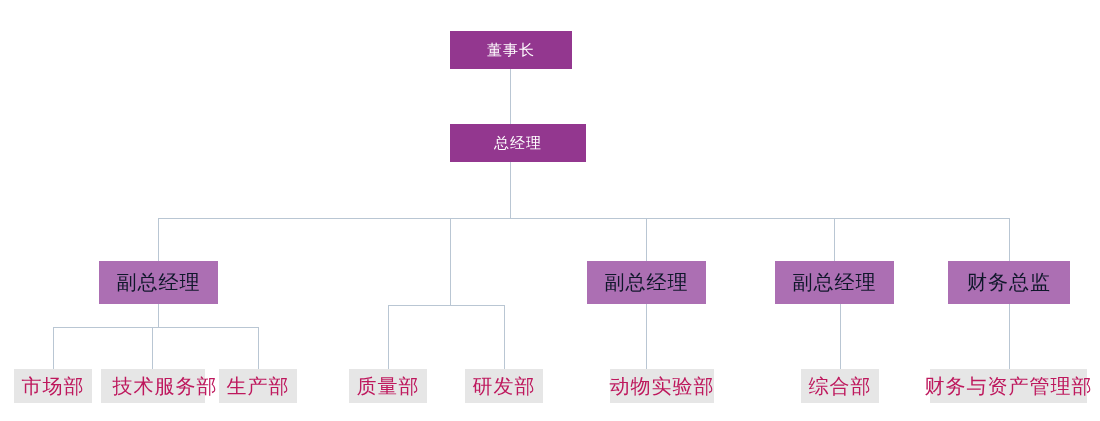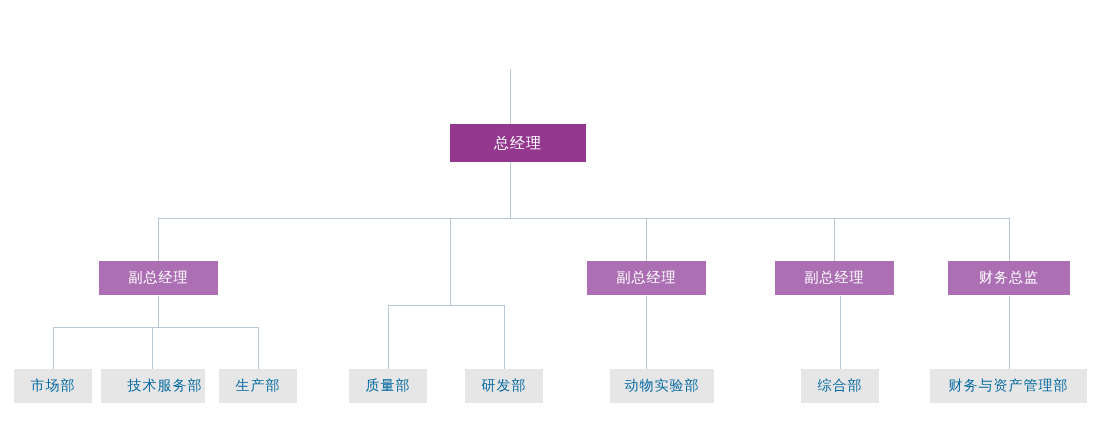--- a/index.html
+++ b/index.html
@@ -33,28 +33,28 @@
     user-select: none;
   }
   .node.exec {
     background: #93378f;
     color: #ffffff;
     font-size: 15px;
     height: 38px;
   }
   .node.vp {
     background: #ac6fb3;
-    color: #ffffff;
-    font-size: 14px;
-    height: 34px;
+    color: #0f172a;
+    font-size: 20px;
+    height: 43px;
   }
   .node.dept {
     background: #e6e6e6;
-    color: #0369a1;
-    font-size: 14px;
+    color: #be185d;
+    font-size: 20px;
     height: 34px;
   }
 
   
   .link {
     position: absolute;
     background: #b9c6d3;
   }
   .link.v { width: 1px; }
   .link.h { height: 1px; }
@@ -83,20 +83,21 @@
   <div class="link v" style="left:258px; top:327px; height:42px;"></div>
 
   <div class="link h" style="left:388px; top:305px; width:116px;"></div>
   <div class="link v" style="left:388px; top:305px; height:64px;"></div>
   <div class="link v" style="left:504px; top:305px; height:64px;"></div>
 
   <div class="link v" style="left:646px; top:296px; height:73px;"></div>
   <div class="link v" style="left:840px; top:296px; height:73px;"></div>
   <div class="link v" style="left:1009px; top:296px; height:73px;"></div>
 
+  <div class="node exec" style="left:450px; top:31px; width:122px;">董事长</div>
 
   <div class="node exec" style="left:450px; top:124px; width:136px;">总经理</div>
 
   <div class="node vp" style="left:99px; top:261px; width:119px;">副总经理</div>
   <div class="node vp" style="left:587px; top:261px; width:119px;">副总经理</div>
   <div class="node vp" style="left:775px; top:261px; width:119px;">副总经理</div>
   <div class="node vp" style="left:948px; top:261px; width:122px;">财务总监</div>
 
   <div class="node dept" style="left:14px; top:369px; width:78px;">市场部</div>
   <div class="node dept" style="left:101px; top:369px; width:104px;padding-left:24px;">技术服务部</div>

